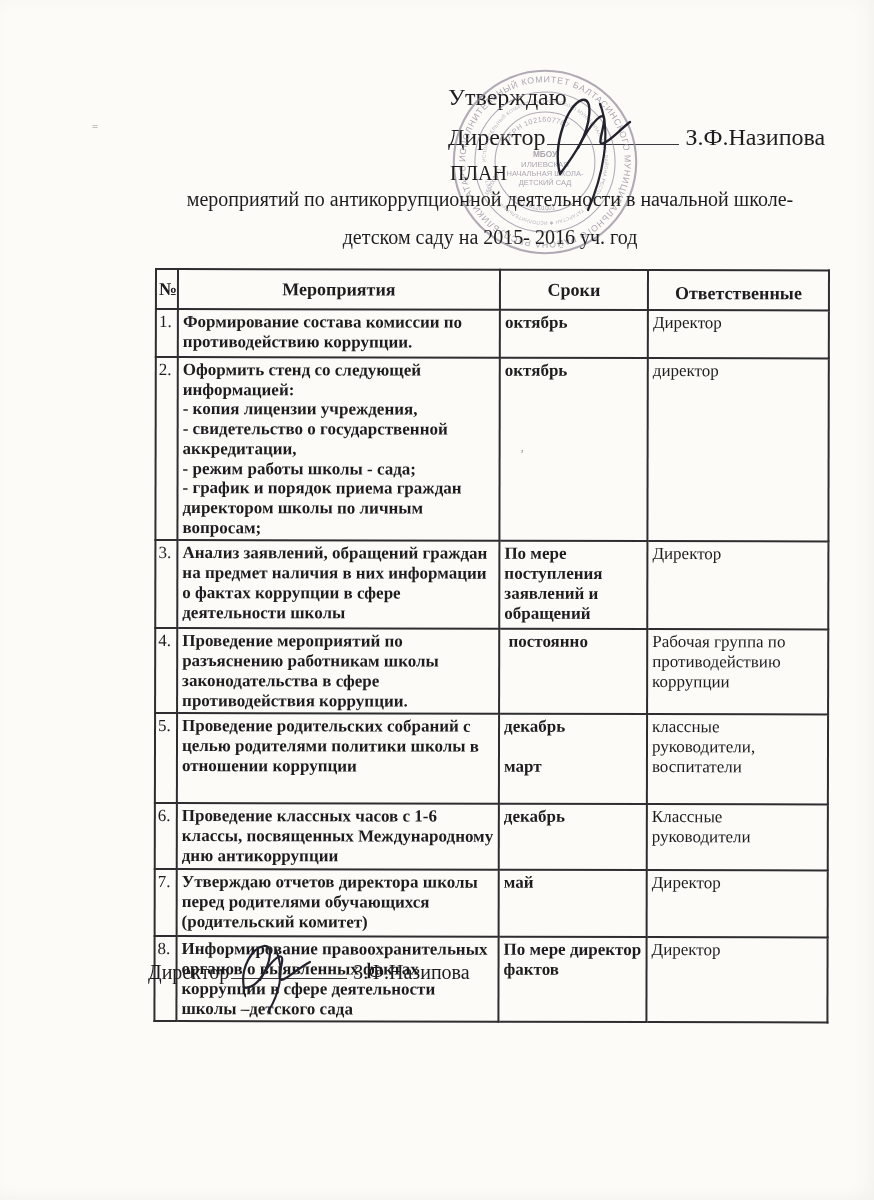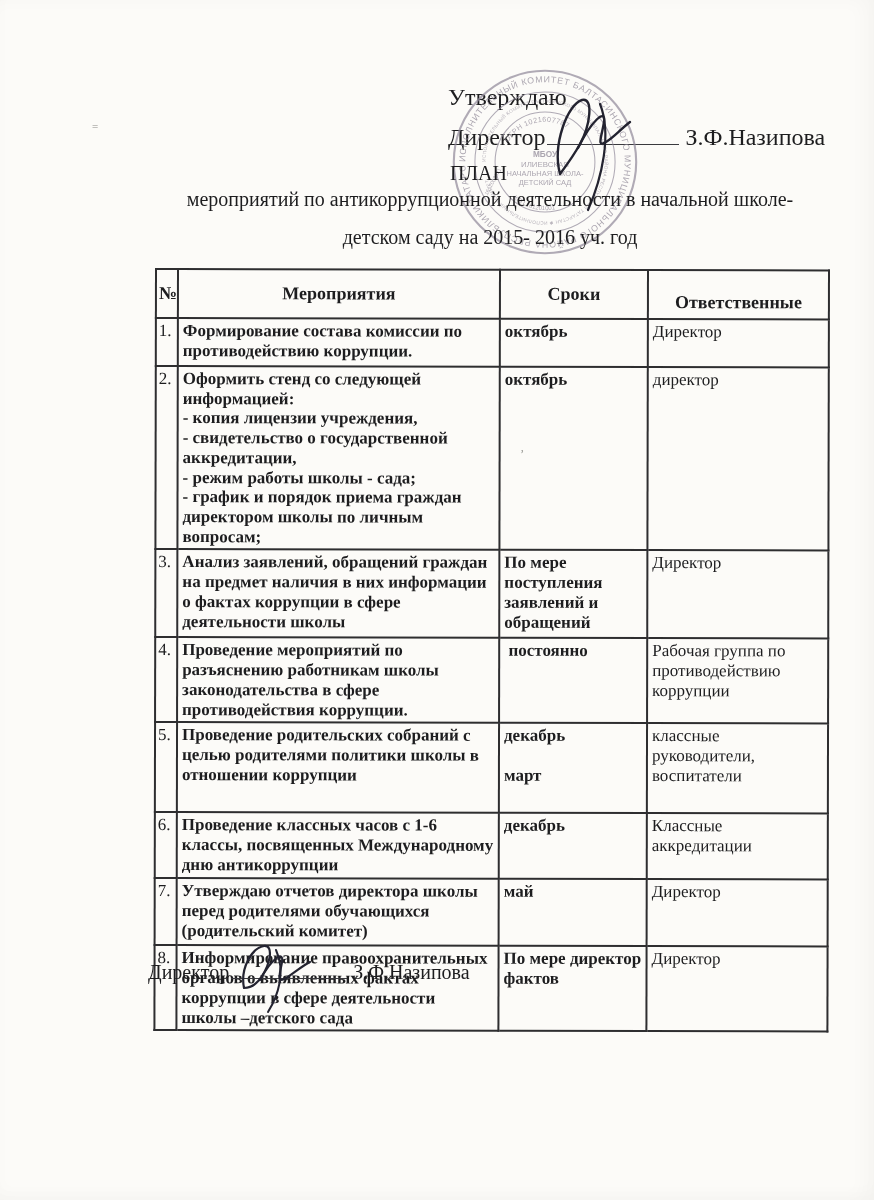--- a/index.html
+++ b/index.html
@@ -32,21 +32,21 @@
   
   .sig{stroke:#232330;fill:none;stroke-linecap:round;stroke-linejoin:round;}
   .sig-top{left:548px;top:86px;width:100px;height:130px;}
   .sig-bottom{left:230px;top:940px;width:110px;height:75px;}
 
   
   .tbl-wrap{left:155px;top:268px;transform:rotate(0.12deg);transform-origin:left top;}
   table{border-collapse:collapse;width:673px;table-layout:fixed;}
   th,td{border:2px solid #2e2e30;vertical-align:top;padding:2px 4px 2px 4px;font-size:17px;line-height:1.16;}
   th{font-size:18px;font-weight:bold;text-align:center;vertical-align:middle;padding:3px 2px;}
-  th.col-resp{padding-top:18px;}
+  th.col-resp{padding-top:9px;}
   td.c-num{padding-left:2px;padding-right:0;}
   td.c-act,td.c-term{white-space:pre-line;font-weight:bold;}
   tr.r-h th{height:26px;}
   tr.r-1 td{height:42px;}
   tr.r-2 td{height:176px;}
   tr.r-3 td{height:82px;}
   tr.r-4 td{height:62px;}
   tr.r-5 td{height:84px;}
   tr.r-6 td{height:60px;}
   tr.r-7 td{height:61px;}
@@ -162,21 +162,21 @@
           <td class="c-act">Проведение родительских собраний с целью родителями политики школы в отношении коррупции</td>
           <td class="c-term">декабрь
 
 март</td>
           <td class="c-resp">классные руководители, воспитатели</td>
         </tr>
         <tr class="r-6">
           <td class="c-num">6.</td>
           <td class="c-act">Проведение классных часов с 1-6 классы, посвященных Международному дню антикоррупции</td>
           <td class="c-term">декабрь</td>
-          <td class="c-resp">Классные аккредитации</td>
+          <td class="c-resp">Классные руководители</td>
         </tr>
         <tr class="r-7">
           <td class="c-num">7.</td>
           <td class="c-act">Утверждаю отчетов директора школы перед родителями обучающихся (родительский комитет)</td>
           <td class="c-term">май</td>
           <td class="c-resp">Директор</td>
         </tr>
         <tr class="r-8">
           <td class="c-num">8.</td>
           <td class="c-act">Информирование правоохранительных органов о выявленных фактах коррупции в сфере деятельности школы –детского сада</td>

